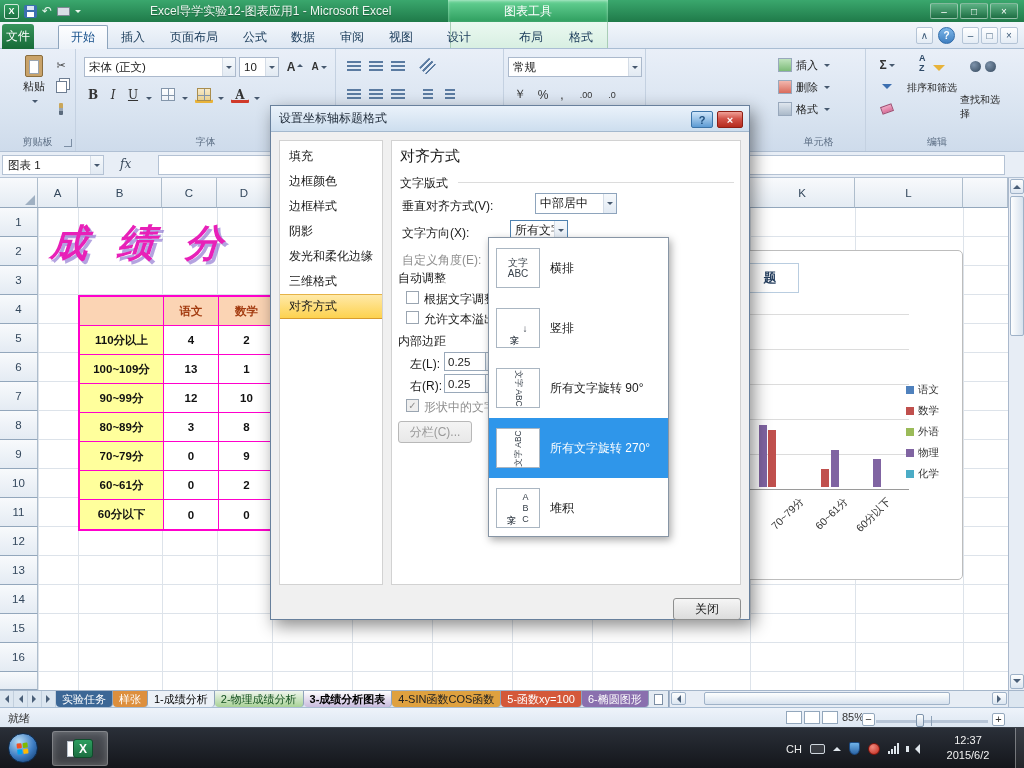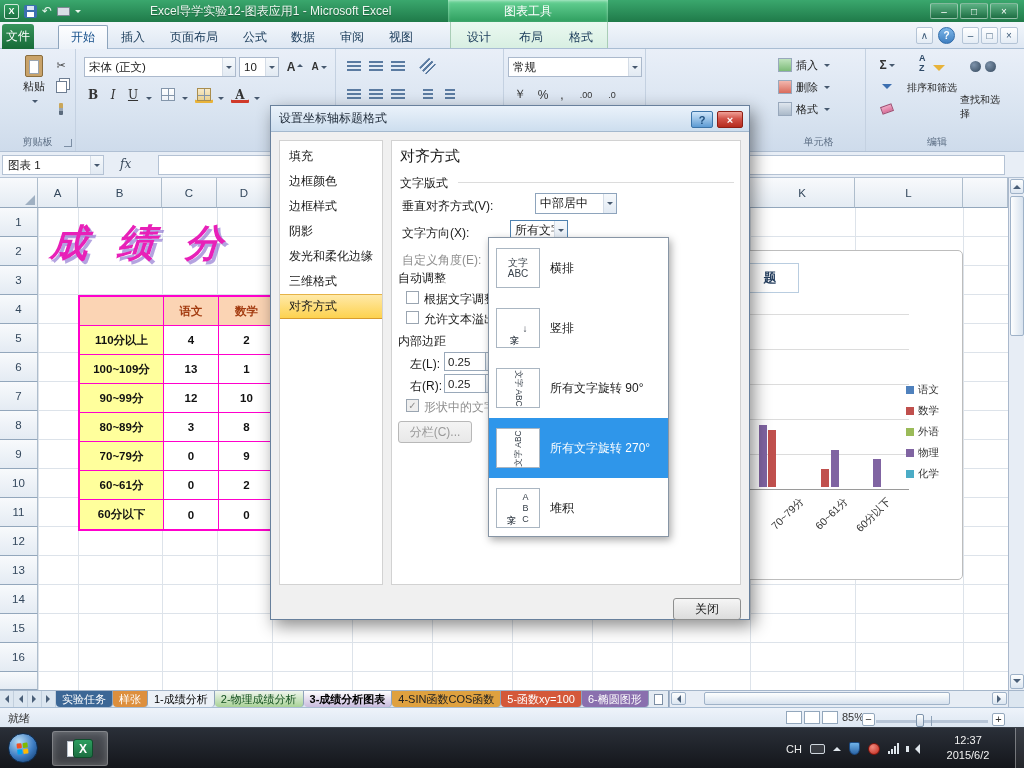--- a/index.html
+++ b/index.html
@@ -203,21 +203,21 @@
 <div id="tabrow">
   <div class="ctxpanel"></div>
   <div class="ftab">文件</div>
   <div class="rtab active" style="left:58px;width:50px;">开始</div>
   <div class="rtab" style="left:110px;width:46px;">插入</div>
   <div class="rtab" style="left:158px;width:72px;">页面布局</div>
   <div class="rtab" style="left:232px;width:46px;">公式</div>
   <div class="rtab" style="left:280px;width:46px;">数据</div>
   <div class="rtab" style="left:328px;width:48px;">审阅</div>
   <div class="rtab" style="left:378px;width:46px;">视图</div>
-  <div class="rtab" style="left:455px;width:48px;">设计</div>
+  <div class="rtab" style="left:435px;width:48px;">设计</div>
   <div class="rtab" style="left:507px;width:48px;">布局</div>
   <div class="rtab" style="left:557px;width:48px;">格式</div>
   <div class="tr-ctl" style="left:916px;">∧</div>
   <div class="tr-ctl helpc" style="left:938px;">?</div>
   <div class="tr-ctl" style="left:962px;">–</div>
   <div class="tr-ctl" style="left:981px;">□</div>
   <div class="tr-ctl" style="left:1000px;width:18px;">×</div>
 </div>
 
 <div id="ribbon">
@@ -259,20 +259,21 @@
     <div class="sbtn" style="left:82px;top:36px;width:20px;">
         <span class="grid-ic"></span>
       </div>
     <span class="tinytri" style="position:absolute;left:104px;top:44px;"></span>
     <div class="sbtn underbar-amber" style="left:118px;top:36px;width:20px;">
         <span class="grid-ic" style="border-color:#a98d4e;background:linear-gradient(#f7e9c8,#e9d090);"></span>
       </div>
     <span class="tinytri" style="position:absolute;left:140px;top:44px;"></span>
     <div class="sbtn underbar-red" style="left:154px;top:36px;width:20px;font-weight:bold;font-family:'DejaVu Serif',serif;">A</div>
     <span class="tinytri" style="position:absolute;left:176px;top:44px;"></span>
+    <div class="glabel">字体</div>
     <span class="launcher"></span>
   </div>
 
   <div class="rgrp" style="left:336px;width:168px;">
     <div class="sbtn" style="left:8px;top:8px;width:20px;">
         <span class="icl"></span>
       </div>
     <div class="sbtn" style="left:30px;top:8px;width:20px;">
         <span class="icl"></span>
       </div>

